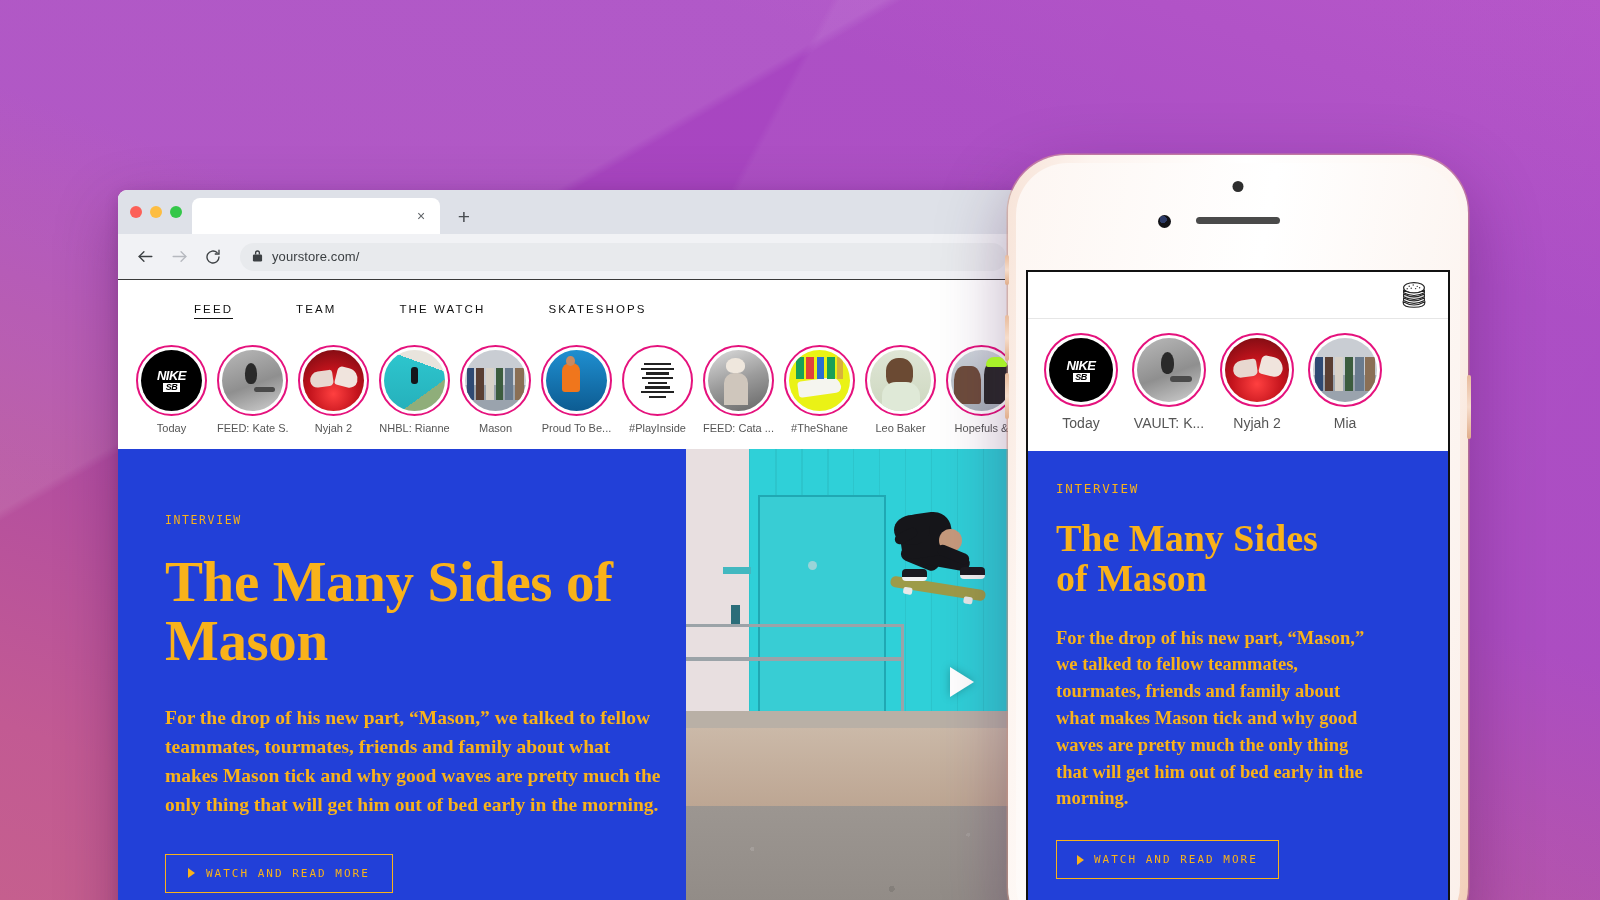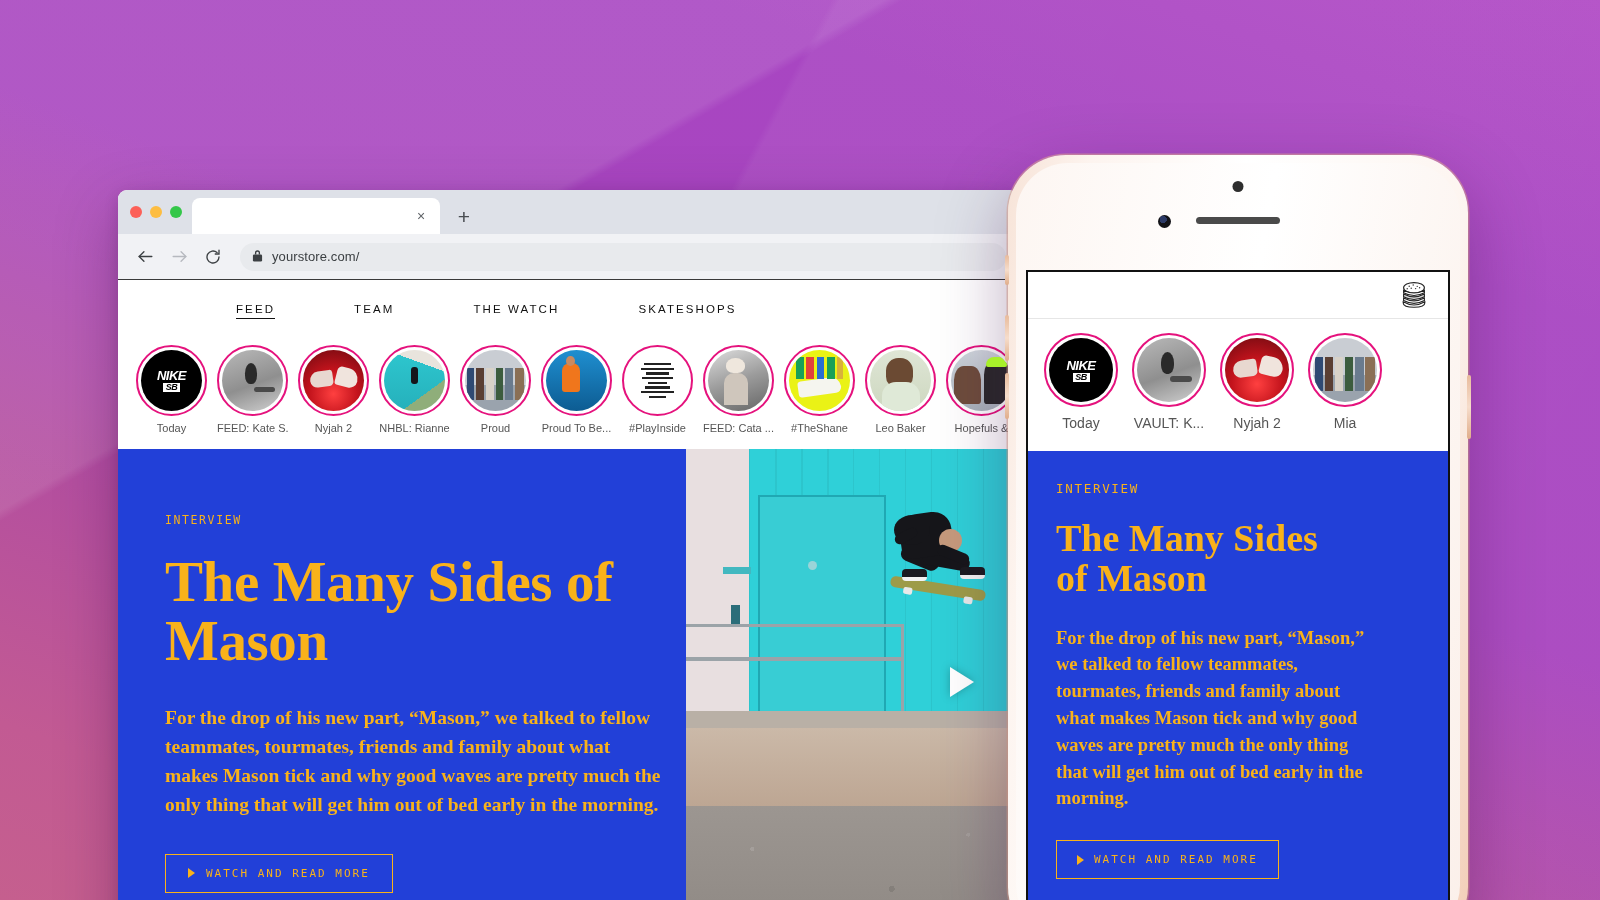--- a/index.html
+++ b/index.html
@@ -99,22 +99,22 @@
     margin-left: 8px;
   }
   .omnibox .url { font-size: 13px; color: #3c4043; letter-spacing: 0.1px; }
 
   
   .site { background: #fff; height: 668px; overflow: hidden; }
 
   .sitenav {
     height: 57px;
     display: flex; align-items: center;
-    padding-left: 118px;
-    gap: 17px;
+    padding-left: 76px;
+    gap: 1px;
   }
   .navlink {
     font-size: 11.5px;
     letter-spacing: 2.1px;
     color: #111;
     font-weight: 500;
     padding: 4px 0 3px 0;
     margin-right: 62px;
     white-space: nowrap;
   }
@@ -492,21 +492,21 @@
         <div class="story">
           <div class="ring">
             <div class="thumb t-teal"></div>
           </div>
           <div class="story-label">NHBL: Rianne</div>
         </div>
         <div class="story">
           <div class="ring">
             <div class="thumb t-group"></div>
           </div>
-          <div class="story-label">Proud</div>
+          <div class="story-label">Mason</div>
         </div>
         <div class="story">
           <div class="ring">
             <div class="thumb t-ocean"></div>
           </div>
           <div class="story-label">Proud To Be...</div>
         </div>
         <div class="story">
           <div class="ring">
             <div class="thumb t-poster">

